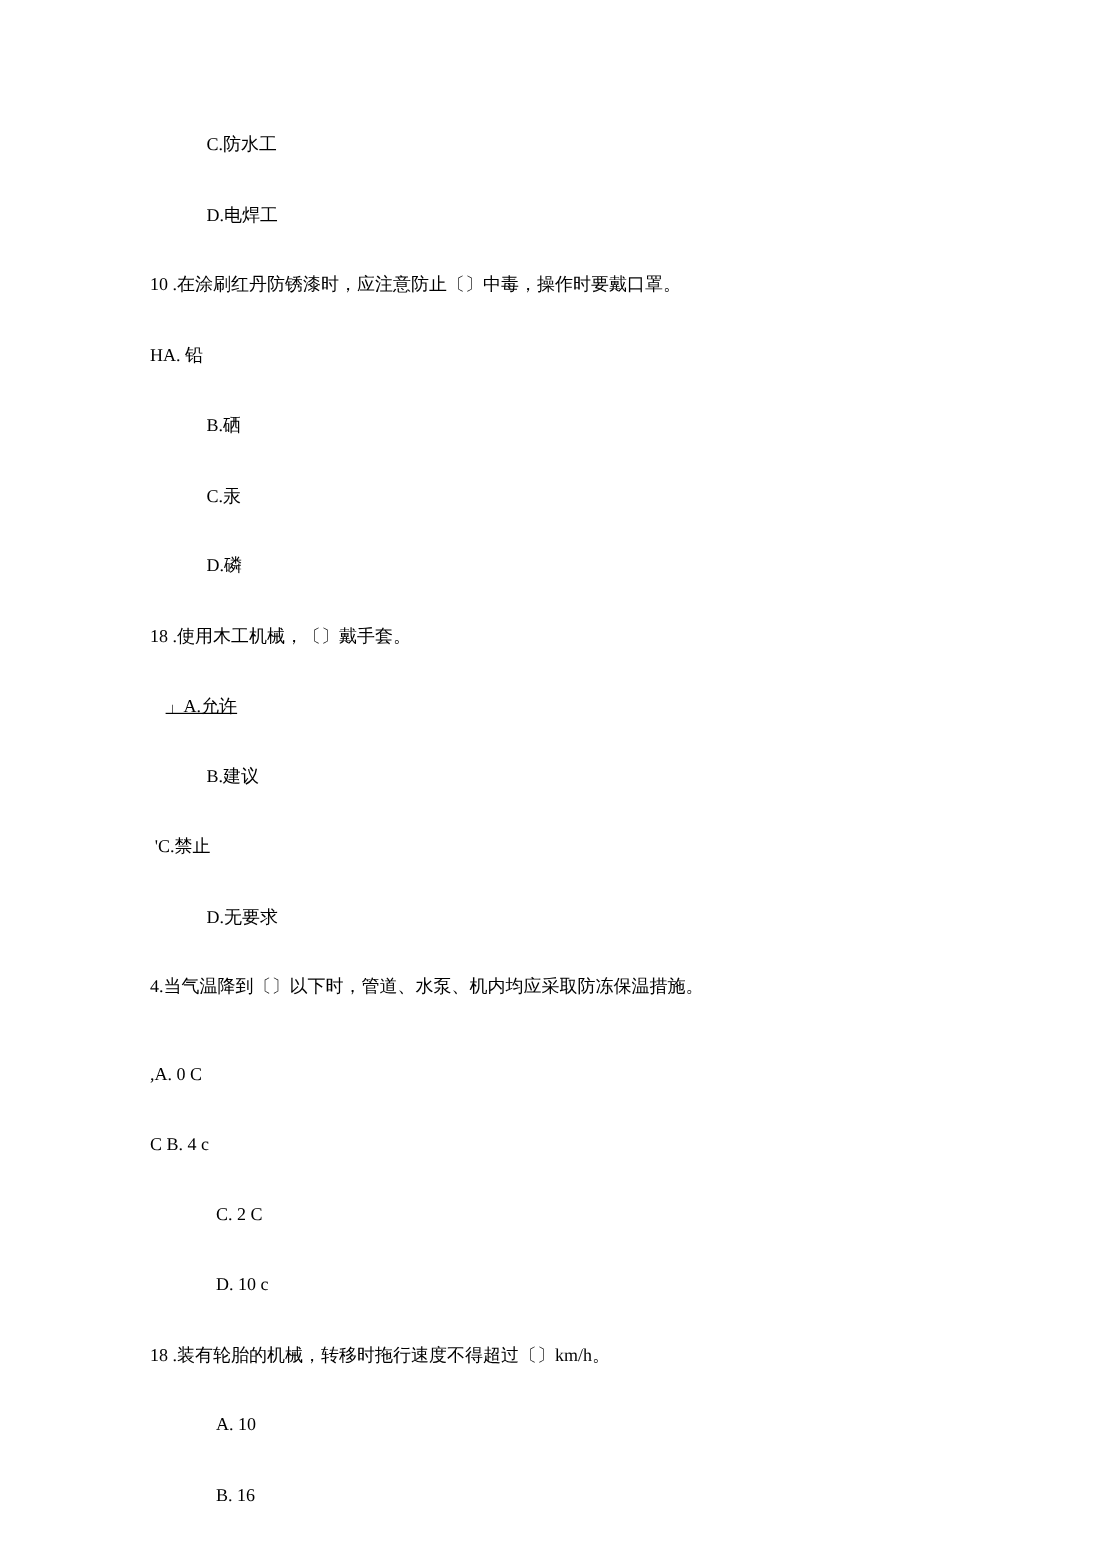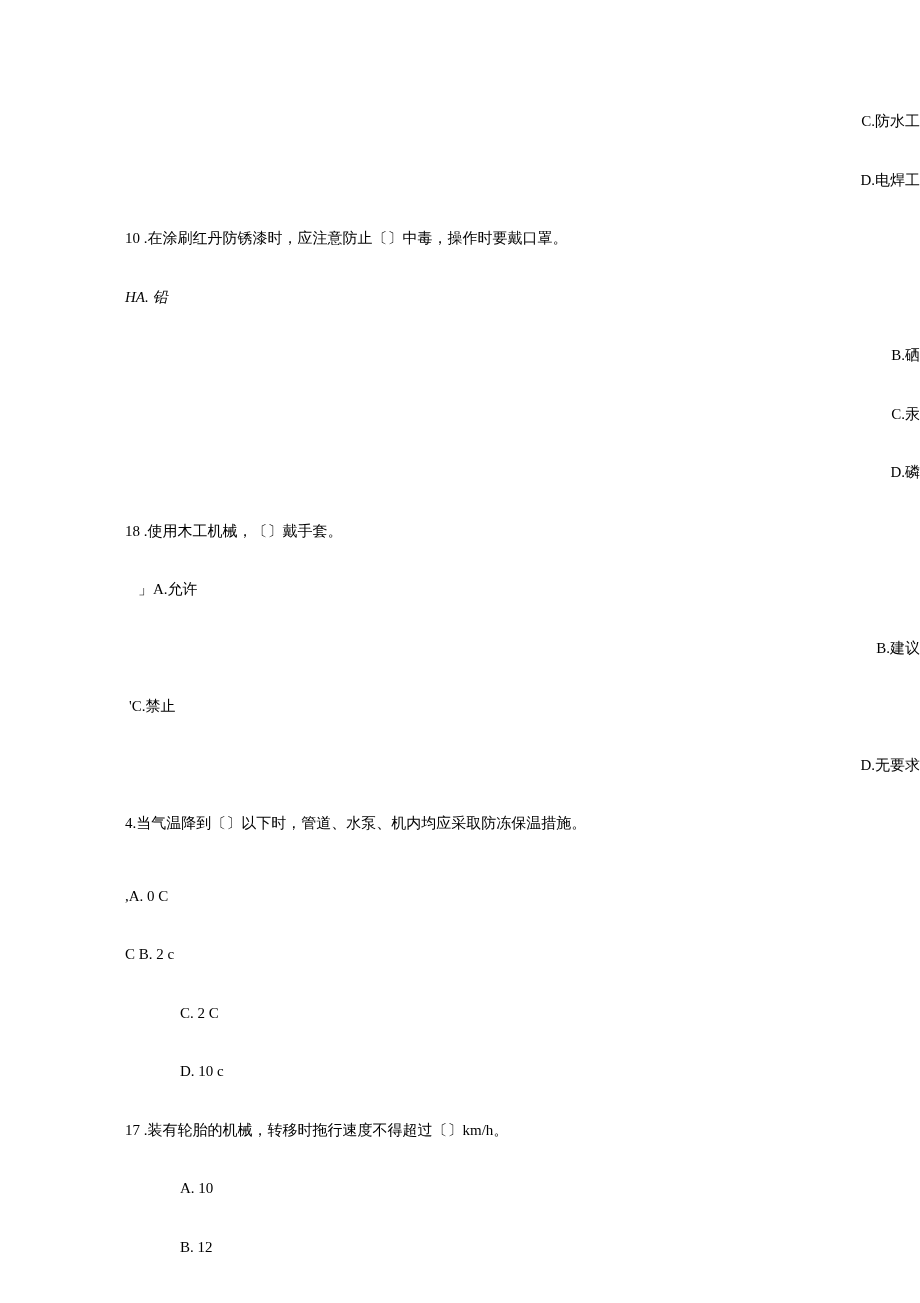--- a/index.html
+++ b/index.html
@@ -17,31 +17,30 @@
       padding-top: 110px;
       padding-left: 125px;
       line-height: 1.5;
     }
     .line {
       margin-bottom: 36px;
       white-space: pre;
     }
     .option-indent {
       padding-left: 47px;
-      text-align: right;
     }
     .question {
       padding-left: 0;
     }
     .marker-line {
       padding-left: 0;
-      font-style: italic;
     }
     .marker-line2 {
       padding-left: 13px;
+      text-decoration: underline;
     }
     .marker-line3 {
       padding-left: 4px;
     }
     .marker-line4 {
       padding-left: 0;
     }
     .option-indent2 {
       padding-left: 55px;
     }
@@ -56,18 +55,18 @@
 <div class="line option-indent">B.硒</div>
 <div class="line option-indent">C.汞</div>
 <div class="line option-indent">D.磷</div>
 <div class="line question">18 .使用木工机械，〔〕戴手套。</div>
 <div class="line marker-line2">」A.允许</div>
 <div class="line option-indent">B.建议</div>
 <div class="line marker-line3">'C.禁止</div>
 <div class="line option-indent">D.无要求</div>
 <div class="line question">4.当气温降到〔〕以下时，管道、水泵、机内均应采取防冻保温措施。</div>
 <div class="line marker-line4" style="margin-top: 50px;">,A. 0 C</div>
-<div class="line marker-line4">C B. 2 c</div>
+<div class="line marker-line4">C B. 4 c</div>
 <div class="line option-indent2">C. 2 C</div>
 <div class="line option-indent2">D. 10 c</div>
-<div class="line question">17 .装有轮胎的机械，转移时拖行速度不得超过〔〕km/h。</div>
+<div class="line question">18 .装有轮胎的机械，转移时拖行速度不得超过〔〕km/h。</div>
 <div class="line option-indent2" style="margin-top: 30px;">A. 10</div>
-<div class="line option-indent2">B. 12</div>
+<div class="line option-indent2">B. 16</div>
 
 </body></html>

